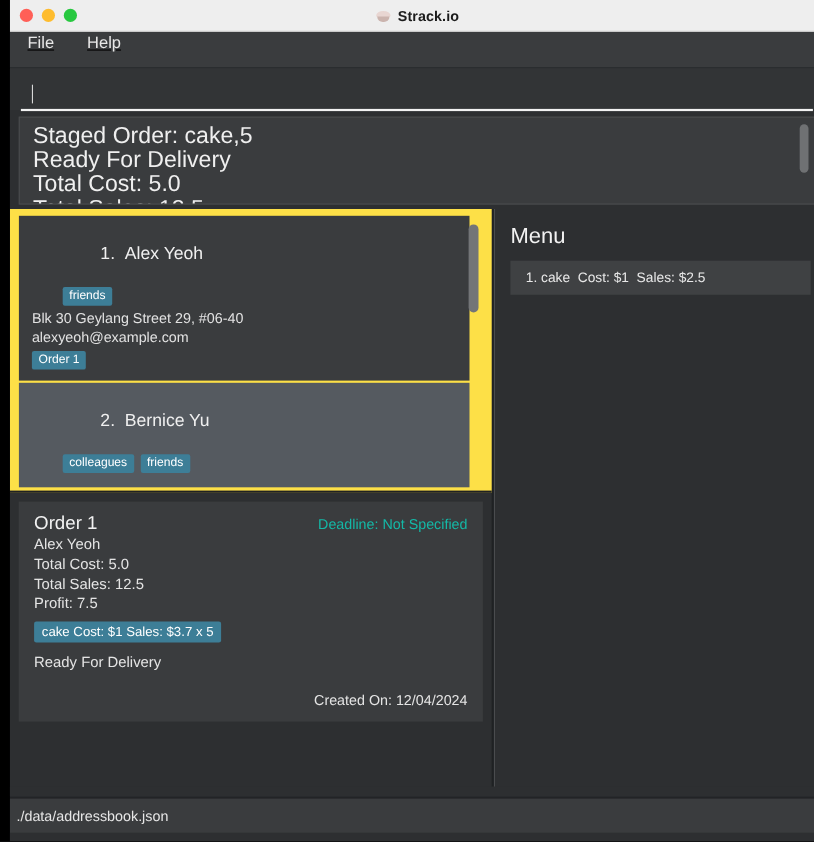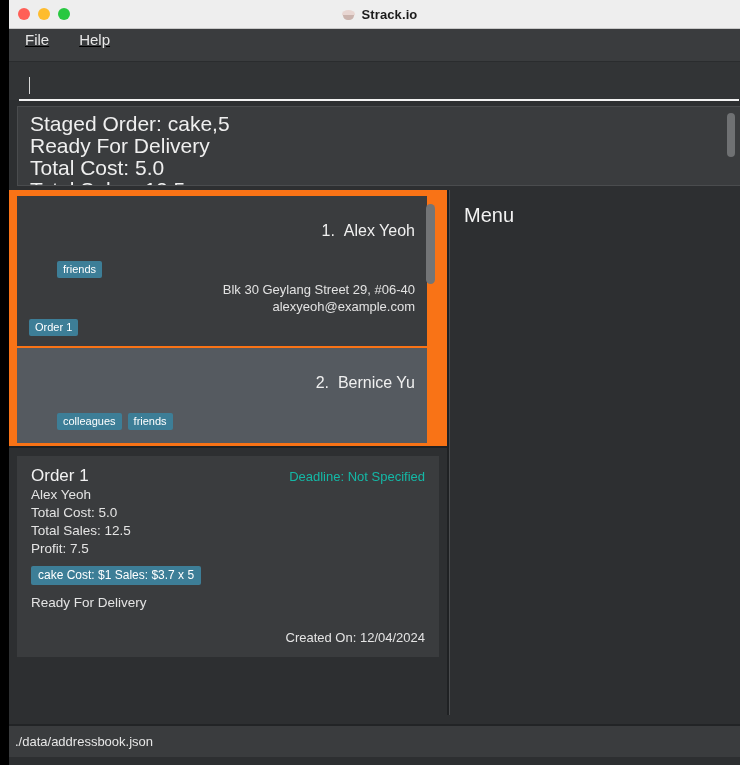--- a/index.html
+++ b/index.html
@@ -187,24 +187,23 @@
     box-sizing: border-box;
     border-left: 1px solid #4a4c4e;
   }
 
   
   #person-list-wrap {
     position: relative;
     height: 258px;
     padding: 6px 8px 0 8px;
     box-sizing: border-box;
-    background: #f97316;
+    background: #fde047;
     border-bottom: 2px solid #1f2123;
     overflow: hidden;
-    text-align: right;
   }
   #person-list {
     position: relative;
     width: 410px;
     height: 250px;
     overflow: hidden;
   }
   .person-card {
     background: #3a3c3e;
     padding: 8px 12px 10px 12px;
@@ -473,20 +472,21 @@
         </div>
       </div>
 
     </div>
 
     <div id="vertical-divider"></div>
 
     <div id="right-column">
       <div id="menu-panel">
         <div id="menu-heading">Menu</div>
+        <div class="menu-entry">1. cake  Cost: $1  Sales: $2.5</div>
       </div>
     </div>
 
   </div>
 
   <div id="status-bar">
     <span id="status-text">./data/addressbook.json</span>
   </div>
 
   <div id="edge-dark"></div>

